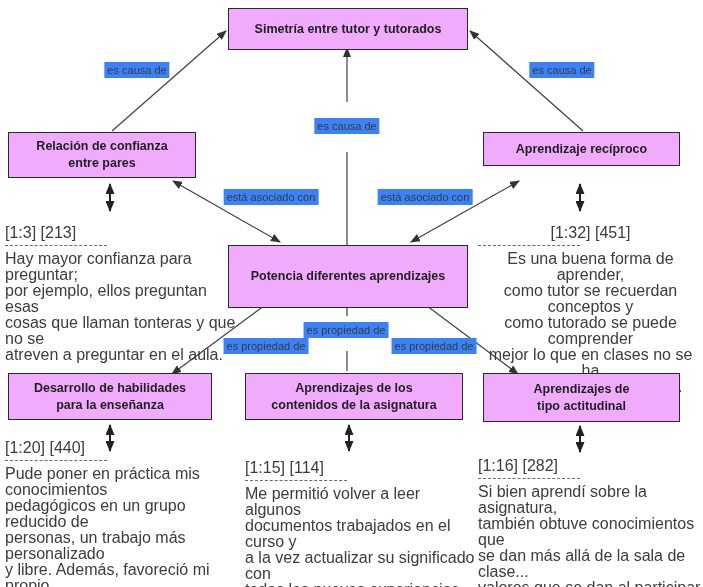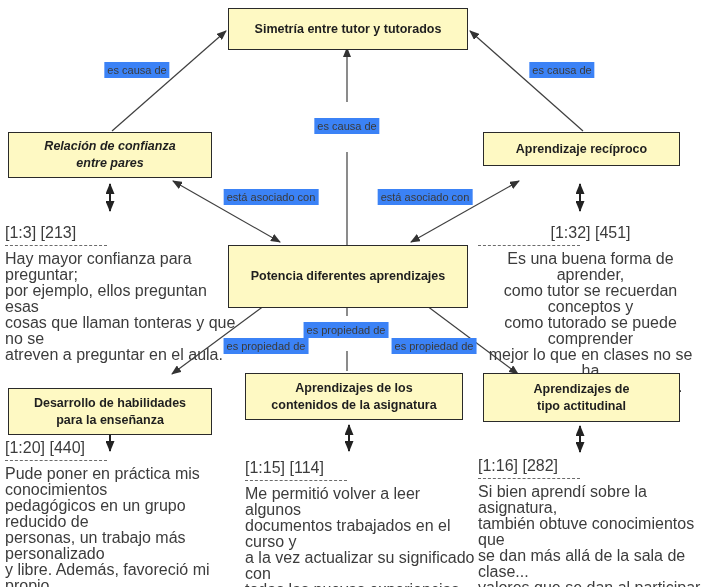--- a/index.html
+++ b/index.html
@@ -8,21 +8,21 @@
     background: #ffffff;
     font-family: "Liberation Sans", sans-serif;
     position: relative;
     overflow: hidden;
   }
   .stage { position: absolute; inset: 0; width: 703px; height: 587px; }
   svg.wires { position: absolute; left: 0; top: 0; }
   .node {
     position: absolute;
     border: 1.6px solid #2a2a2a;
-    background: #fef9c3;
+    background: #f0abfc;
     display: flex;
     align-items: center;
     justify-content: center;
     text-align: center;
     font-weight: bold;
     font-size: 12.5px;
     line-height: 1.35;
     color: #1f1f1f;
     white-space: pre-line;
     z-index: 2;
@@ -88,28 +88,28 @@
 
     <line x1="110" y1="184" x2="110" y2="211" stroke="#222222" stroke-width="2" marker-start="url(#ahb)" marker-end="url(#ahb)"></line>
     <line x1="580" y1="184" x2="580" y2="211" stroke="#222222" stroke-width="2" marker-start="url(#ahb)" marker-end="url(#ahb)"></line>
     <line x1="110" y1="425" x2="110" y2="451" stroke="#222222" stroke-width="2" marker-start="url(#ahb)" marker-end="url(#ahb)"></line>
     <line x1="349" y1="425" x2="349" y2="451" stroke="#222222" stroke-width="2" marker-start="url(#ahb)" marker-end="url(#ahb)"></line>
     <line x1="580" y1="426" x2="580" y2="452" stroke="#222222" stroke-width="2" marker-start="url(#ahb)" marker-end="url(#ahb)"></line>
   </svg>
 
   <div class="node" style="left:228px; top:8px; width:240px; height:42px;">Simetría entre tutor y tutorados</div>
 
-  <div class="node" style="left:8px; top:132px; width:204px; height:46px;font-style:italic;">Relación de confianza
+  <div class="node" style="left:8px; top:132px; width:188px; height:46px;">Relación de confianza
 entre pares</div>
 
   <div class="node" style="left:483px; top:132px; width:197px; height:34px;">Aprendizaje recíproco</div>
 
   <div class="node" style="left:228px; top:245px; width:240px; height:63px;">Potencia diferentes aprendizajes</div>
 
-  <div class="node" style="left:8px; top:388px; width:204px; height:47px;">Desarrollo de habilidades
+  <div class="node" style="left:8px; top:373px; width:204px; height:47px;">Desarrollo de habilidades
 para la enseñanza</div>
 
   <div class="node" style="left:245px; top:373px; width:218px; height:47px;">Aprendizajes de los
 contenidos de la asignatura</div>
 
   <div class="node" style="left:483px; top:373px; width:197px; height:49px;">Aprendizajes de
 tipo actitudinal</div>
 
   <span class="edge-label" style="left:137px; top:70px;">es causa de</span>
   <span class="edge-label" style="left:562px; top:70px;">es causa de</span>

